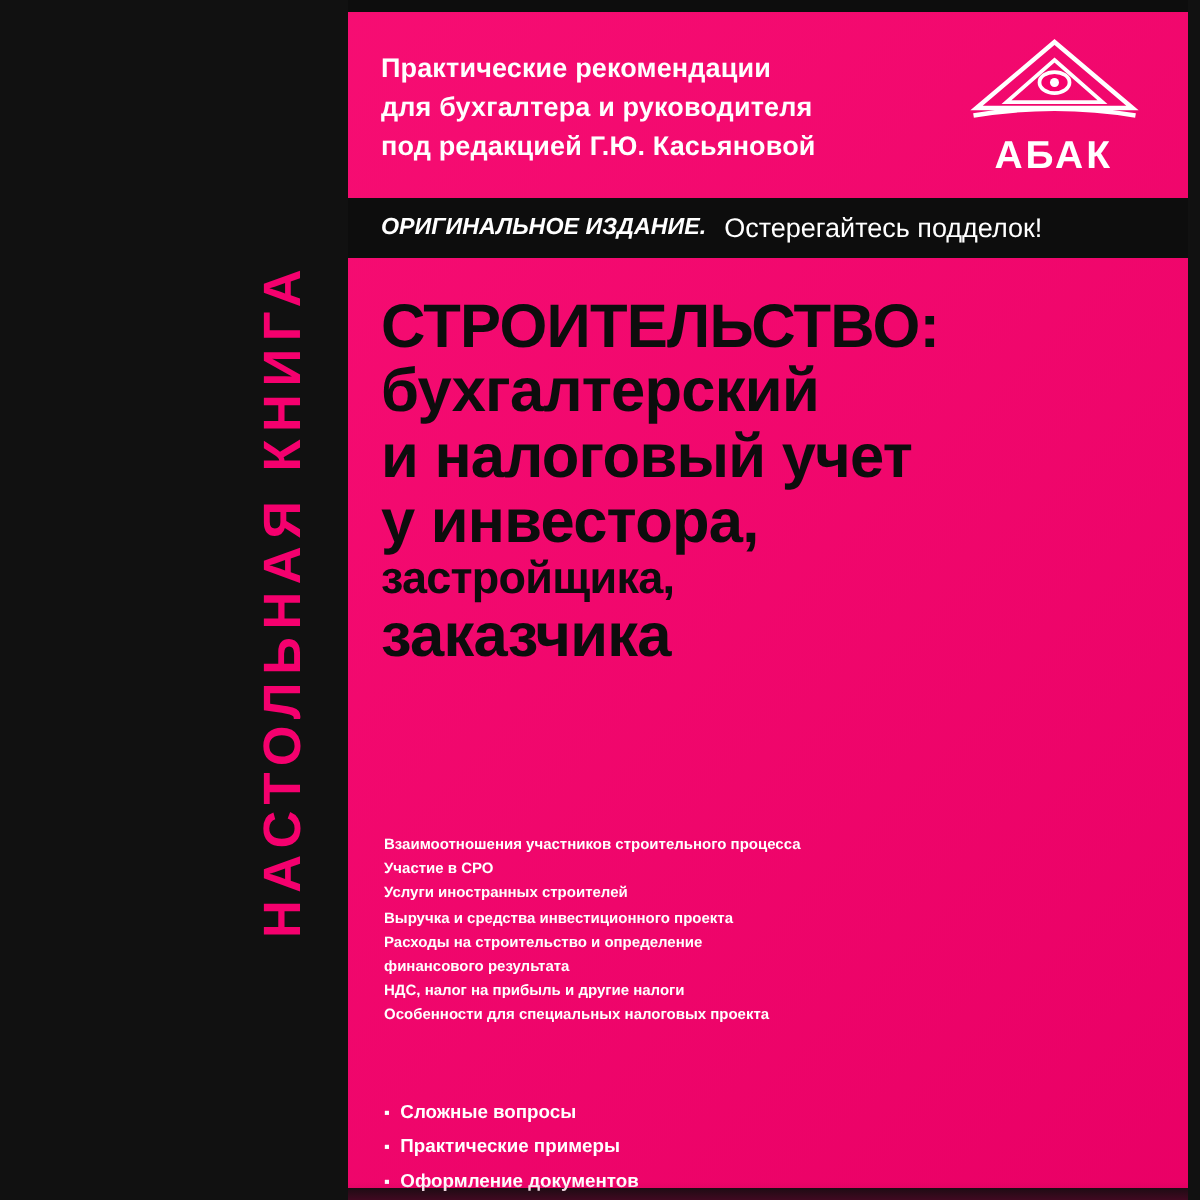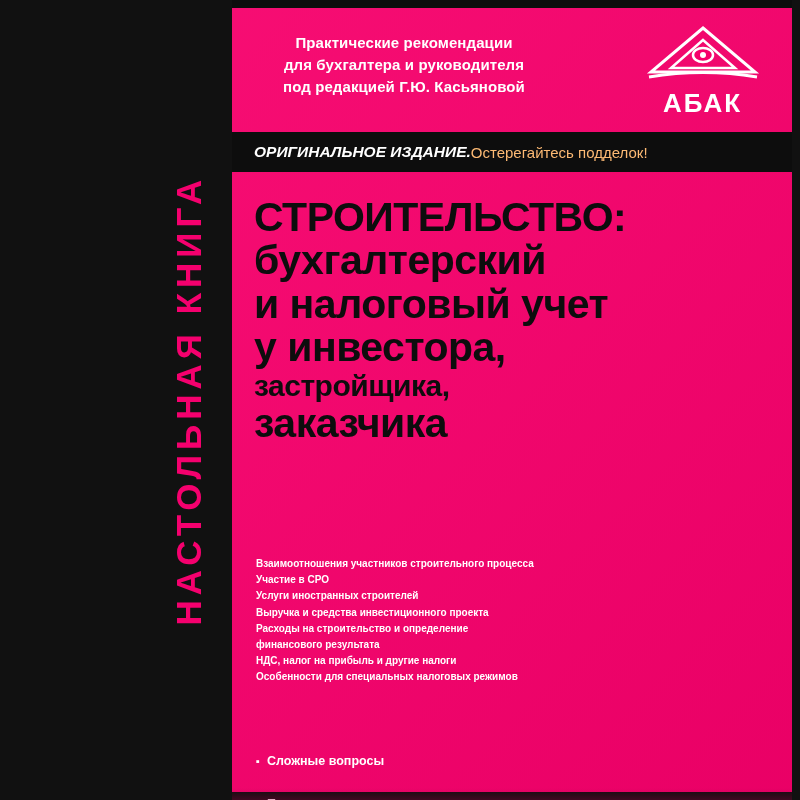--- a/index.html
+++ b/index.html
@@ -66,25 +66,24 @@
     top: 0;
     width: 100%;
     height: 118px;
   }
   .pub-lines {
     position: absolute;
     left: 22px;
     top: 24px;
     width: 300px;
     color: #ffffff;
-    font-size: 15px;
+    font-size: 18px;
     font-weight: bold;
     line-height: 1.45;
     letter-spacing: 0.1px;
-    text-align: center;
   }
   .pub-lines div { white-space: nowrap; }
 
   
   .logo {
     position: absolute;
     right: 22px;
     top: 16px;
     width: 135px;
     height: 95px;
@@ -113,24 +112,24 @@
   }
   .banner .b1 {
     color: #ffffff;
     font-size: 15.5px;
     font-weight: bold;
     font-style: italic;
     margin-left: 22px;
     white-space: nowrap;
   }
   .banner .b2 {
-    color: #fdba74;
-    font-size: 15px;
+    color: #ffffff;
+    font-size: 18px;
     font-weight: normal;
-    margin-left: 0;
+    margin-left: 12px;
     white-space: nowrap;
   }
 
   
   .title-block {
     position: absolute;
     left: 22px;
     top: 188px;
     width: 520px;
     color: #0d0d0d;
@@ -166,21 +165,21 @@
   .bullets {
     position: absolute;
     left: 24px;
     top: 722px;
     width: 520px;
     color: #ffffff;
     font-size: 12.5px;
     font-weight: bold;
     line-height: 1.85;
   }
-  .bullets div { white-space: nowrap; margin-top: 20px; }
+  .bullets div { white-space: nowrap; }
   .bullets .bl::before {
     content: "\25AA";
     display: inline-block;
     margin-right: 7px;
     font-size: 11px;
   }
   
   .edge-fade {
     position: absolute;
     left: 232px;
@@ -246,21 +245,21 @@
     </div>
 
     <div class="topics">
       <div>Взаимоотношения участников строительного процесса</div>
       <div>Участие в СРО</div>
       <div>Услуги иностранных строителей</div>
       <div>Выручка и средства инвестиционного проекта</div>
       <div>Расходы на строительство и определение</div>
       <div>финансового результата</div>
       <div>НДС, налог на прибыль и другие налоги</div>
-      <div>Особенности для специальных налоговых режимов</div>
+      <div>Особенности для специальных налоговых проекта</div>
     </div>
 
     <div class="bullets">
       <div class="bl">Сложные вопросы</div>
       <div class="bl">Практические примеры</div>
       <div class="bl">Оформление документов</div>
     </div>
 
   </div>
 

